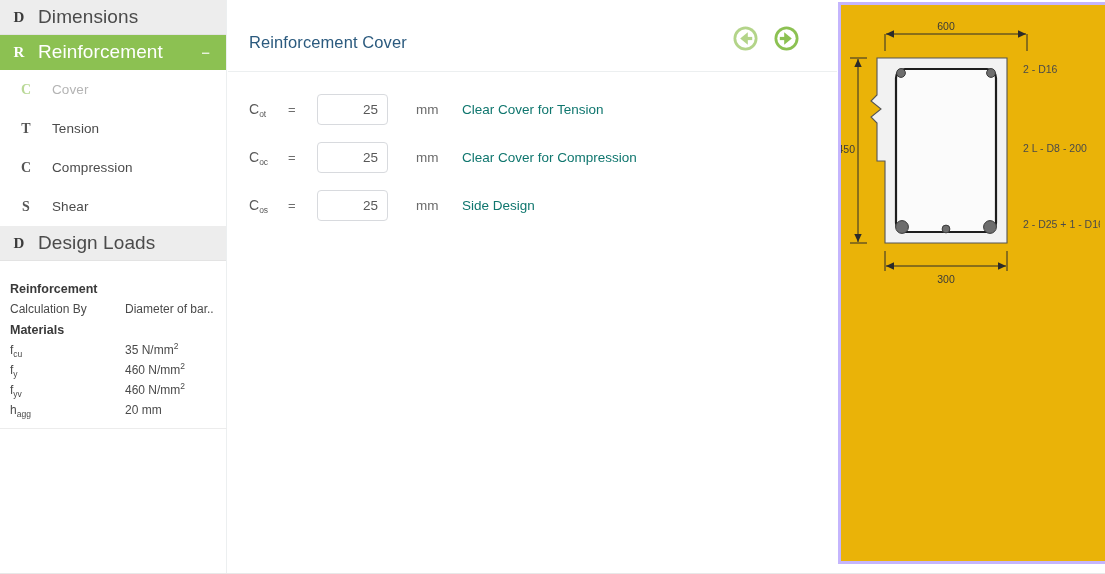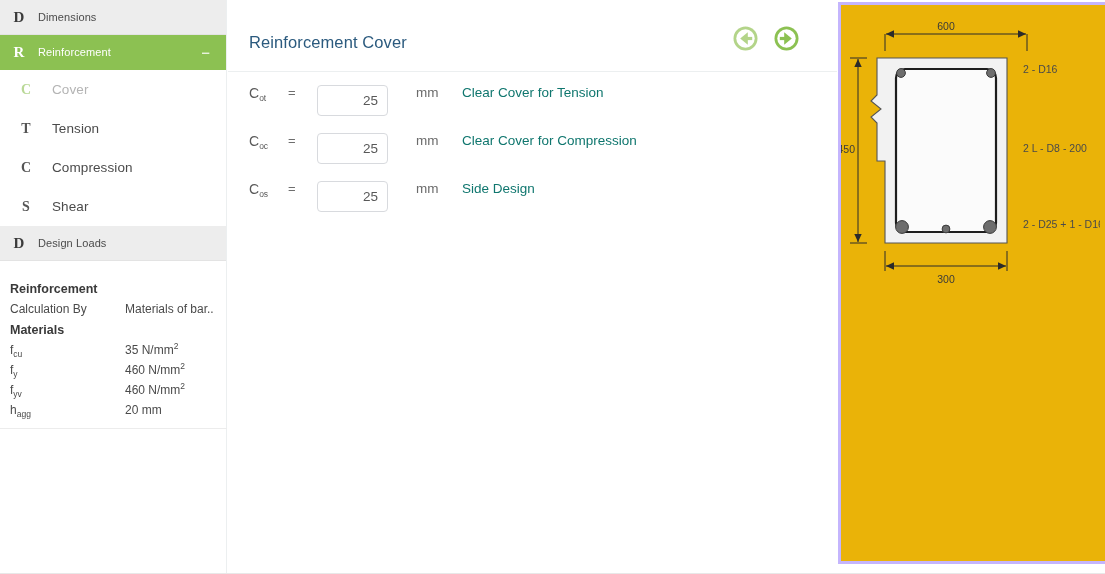--- a/index.html
+++ b/index.html
@@ -40,21 +40,21 @@
     flex:0 0 38px;
   }
   .nav-row.child .nav-icon{
     width:52px;flex:0 0 52px;font-size:14px;color:#555;
   }
   .nav-row.group.active .nav-icon{color:#ffffff;}
   .nav-row.child.selected .nav-icon{color:#b9d896;}
   .nav-label{
     font-size:13.5px;color:#4b4b4b;letter-spacing:.1px;
   }
-  .nav-row.group .nav-label{font-size:11px;}
+  .nav-row.group .nav-label{font-size:19px;}
   .nav-row.group.active .nav-label{color:#ffffff;}
   .nav-row.child.selected .nav-label{color:#b4b4b4;}
   .nav-toggle{
     position:absolute;right:16px;top:50%;transform:translateY(-50%);
     color:#ffffff;font-size:15px;line-height:1;
   }
 
   
   #info{
     position:absolute;left:0;top:272px;width:227px;
@@ -97,21 +97,21 @@
     width:25px;height:25px;border-radius:50%;
     cursor:pointer;
   }
   #nav-prev{left:505px;}
   #nav-next{left:546px;}
   .navbtn svg{display:block;}
 
   
   #form{padding:13px 0 0 0;}
   .frow{
-    display:flex;align-items:flex-start;
+    display:flex;align-items:center;
     height:48px;
   }
   .f-sym{
     width:60px;flex:0 0 60px;
     padding-left:21px;box-sizing:border-box;
     font-size:14px;color:#5a5a5a;
   }
   .f-eq{
     width:29px;flex:0 0 29px;
     font-size:13px;color:#6e6e6e;
@@ -205,21 +205,21 @@
         <span class="nav-label">Design Loads</span>
       </div>
 
     </div>
 
     <div id="info">
       <div class="sect">Reinforcement</div>
 
       <div class="kv">
         <span class="k">Calculation By</span>
-        <span class="v">Materials of bar..</span>
+        <span class="v">Diameter of bar..</span>
       </div>
 
       <div class="sect">Materials</div>
 
       <div class="kv">
         <span class="k"><span>f</span><sub>cu</sub></span>
         <span class="v"><span>35 N/mm</span><sup>2</sup></span>
       </div>
 
       <div class="kv">

